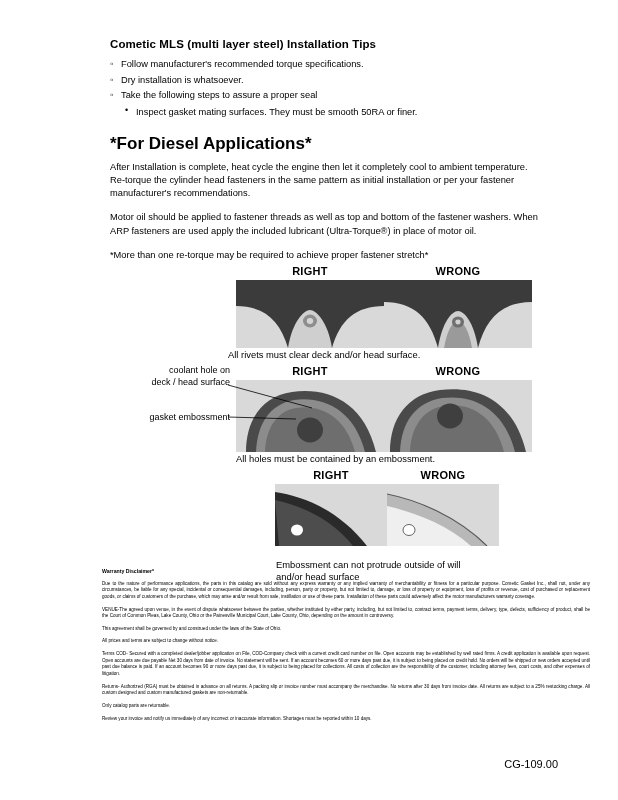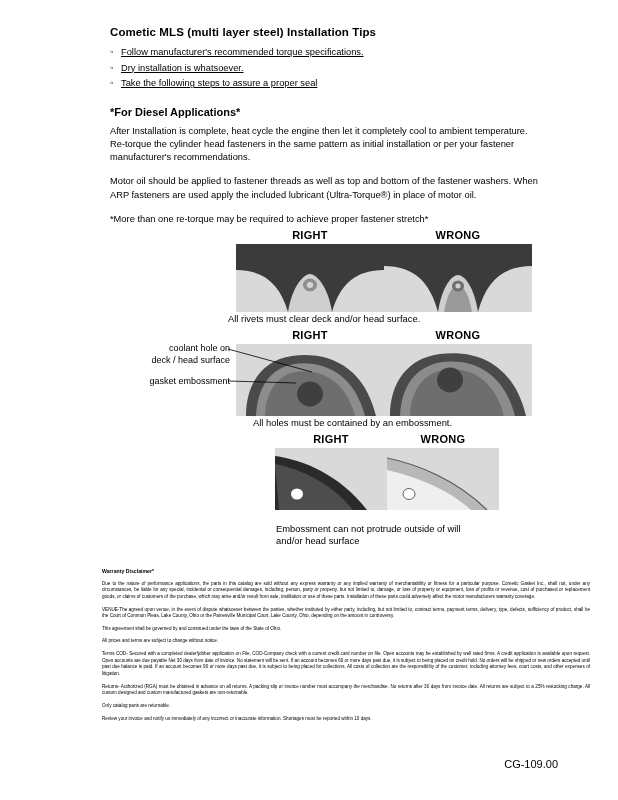--- a/index.html
+++ b/index.html
@@ -13,31 +13,30 @@
     font-family: "Liberation Sans", sans-serif;
     color: #000;
     position: relative;
     overflow: hidden;
   }
   .page {
     position: relative;
     width: 618px;
     height: 800px;
     box-sizing: border-box;
-    padding: 26px 40px 10px 40px;
+    padding: 38px 40px 10px 40px;
   }
   h1.title {
     font-size: 11.5px;
     font-weight: bold;
     margin: 0 0 9px 70px;
     letter-spacing: 0.1px;
   }
   .bullets {
     margin: 0 0 0 70px;
-    text-decoration: underline;
   }
   .b1 {
     font-size: 9.3px;
     margin: 0 0 4px 0;
     padding-left: 11px;
     position: relative;
     line-height: 1.25;
   }
   .b1::before {
     content: "\25E6";
@@ -58,21 +57,21 @@
     position: absolute;
     left: 1px;
     top: -1px;
     font-size: 9px;
   }
   .sub-bullets {
     margin-left: 14px;
     margin-top: 4px;
   }
   h2.section {
-    font-size: 11px;
+    font-size: 17px;
     font-weight: bold;
     margin: 16px 0 7px 70px;
   }
   p.para {
     font-size: 9.3px;
     line-height: 1.42;
     margin: 0 0 11px 70px;
     max-width: 430px;
   }
   
@@ -139,20 +138,21 @@
 
 <div class="page">
 
   <h1 class="title">Cometic MLS (multi layer steel) Installation Tips</h1>
 
   <div class="bullets">
     <div class="b1">Follow manufacturer's recommended torque specifications.</div>
     <div class="b1">Dry installation is whatsoever.</div>
     <div class="b1">Take the following steps to assure a proper seal</div>
     <div class="sub-bullets">
+      <div class="b2">Inspect gasket mating surfaces.  They must be smooth 50RA or finer.</div>
     </div>
   </div>
 
   <h2 class="section">*For Diesel Applications*</h2>
   <p class="para">After Installation is complete, heat cycle the engine then let it completely cool to ambient temperature. Re-torque the cylinder head fasteners in the same pattern as initial installation or per your fastener manufacturer's recommendations.</p>
   <p class="para">Motor oil should be applied to fastener threads as well as top and bottom of the fastener washers. When ARP fasteners are used apply the included lubricant (Ultra-Torque®) in place of motor oil.</p>
   <p class="para">*More than one re-torque may be required to achieve proper fastener stretch*</p>
 
   <div class="figures">
 
@@ -204,23 +204,23 @@
           <svg width="148" height="72" viewBox="0 0 148 72">
             <rect x="0" y="0" width="148" height="72" fill="#d9d9d9"></rect>
             <path d="M6,72 C6,38 24,14 56,10 C94,5 130,21 142,72 Z" fill="#4a4a4a"></path>
             <path d="M16,72 C17,42 32,22 58,18 C90,14 120,29 131,72 Z" fill="#8c8c8c"></path>
             <path d="M26,72 C27,47 39,29 60,26 C86,22 111,36 120,72 Z" fill="#6e6e6e"></path>
             <ellipse cx="66" cy="36" rx="13" ry="12.5" fill="#3f3f3f"></ellipse>
           </svg>
         </div>
       </div>
     </div>
-    <div class="cap" style="position:absolute; left:196px; top:176px;margin-left:17px;">All holes must be contained by an embossment.</div>
-
-    <div class="callout-text" style="left:70px; top:106px; width:120px;">
+    <div class="cap" style="position:absolute; left:196px; top:176px;">All holes must be contained by an embossment.</div>
+
+    <div class="callout-text" style="left:70px; top:92px; width:120px;">
       <span>coolant hole on</span><br>
       <span>deck / head surface</span>
     </div>
     <div class="callout-text" style="left:60px; top:139px; width:130px;">gasket embossment</div>
     <svg style="position:absolute; left:186px; top:100px;" width="110" height="60" viewBox="0 0 110 60">
       <line x1="2" y1="12" x2="86" y2="35" stroke="#000" stroke-width="0.8"></line>
       <line x1="2" y1="44" x2="70" y2="46" stroke="#000" stroke-width="0.8"></line>
     </svg>
 
     <div class="fig-row" style="left:235px; top:196px;">

